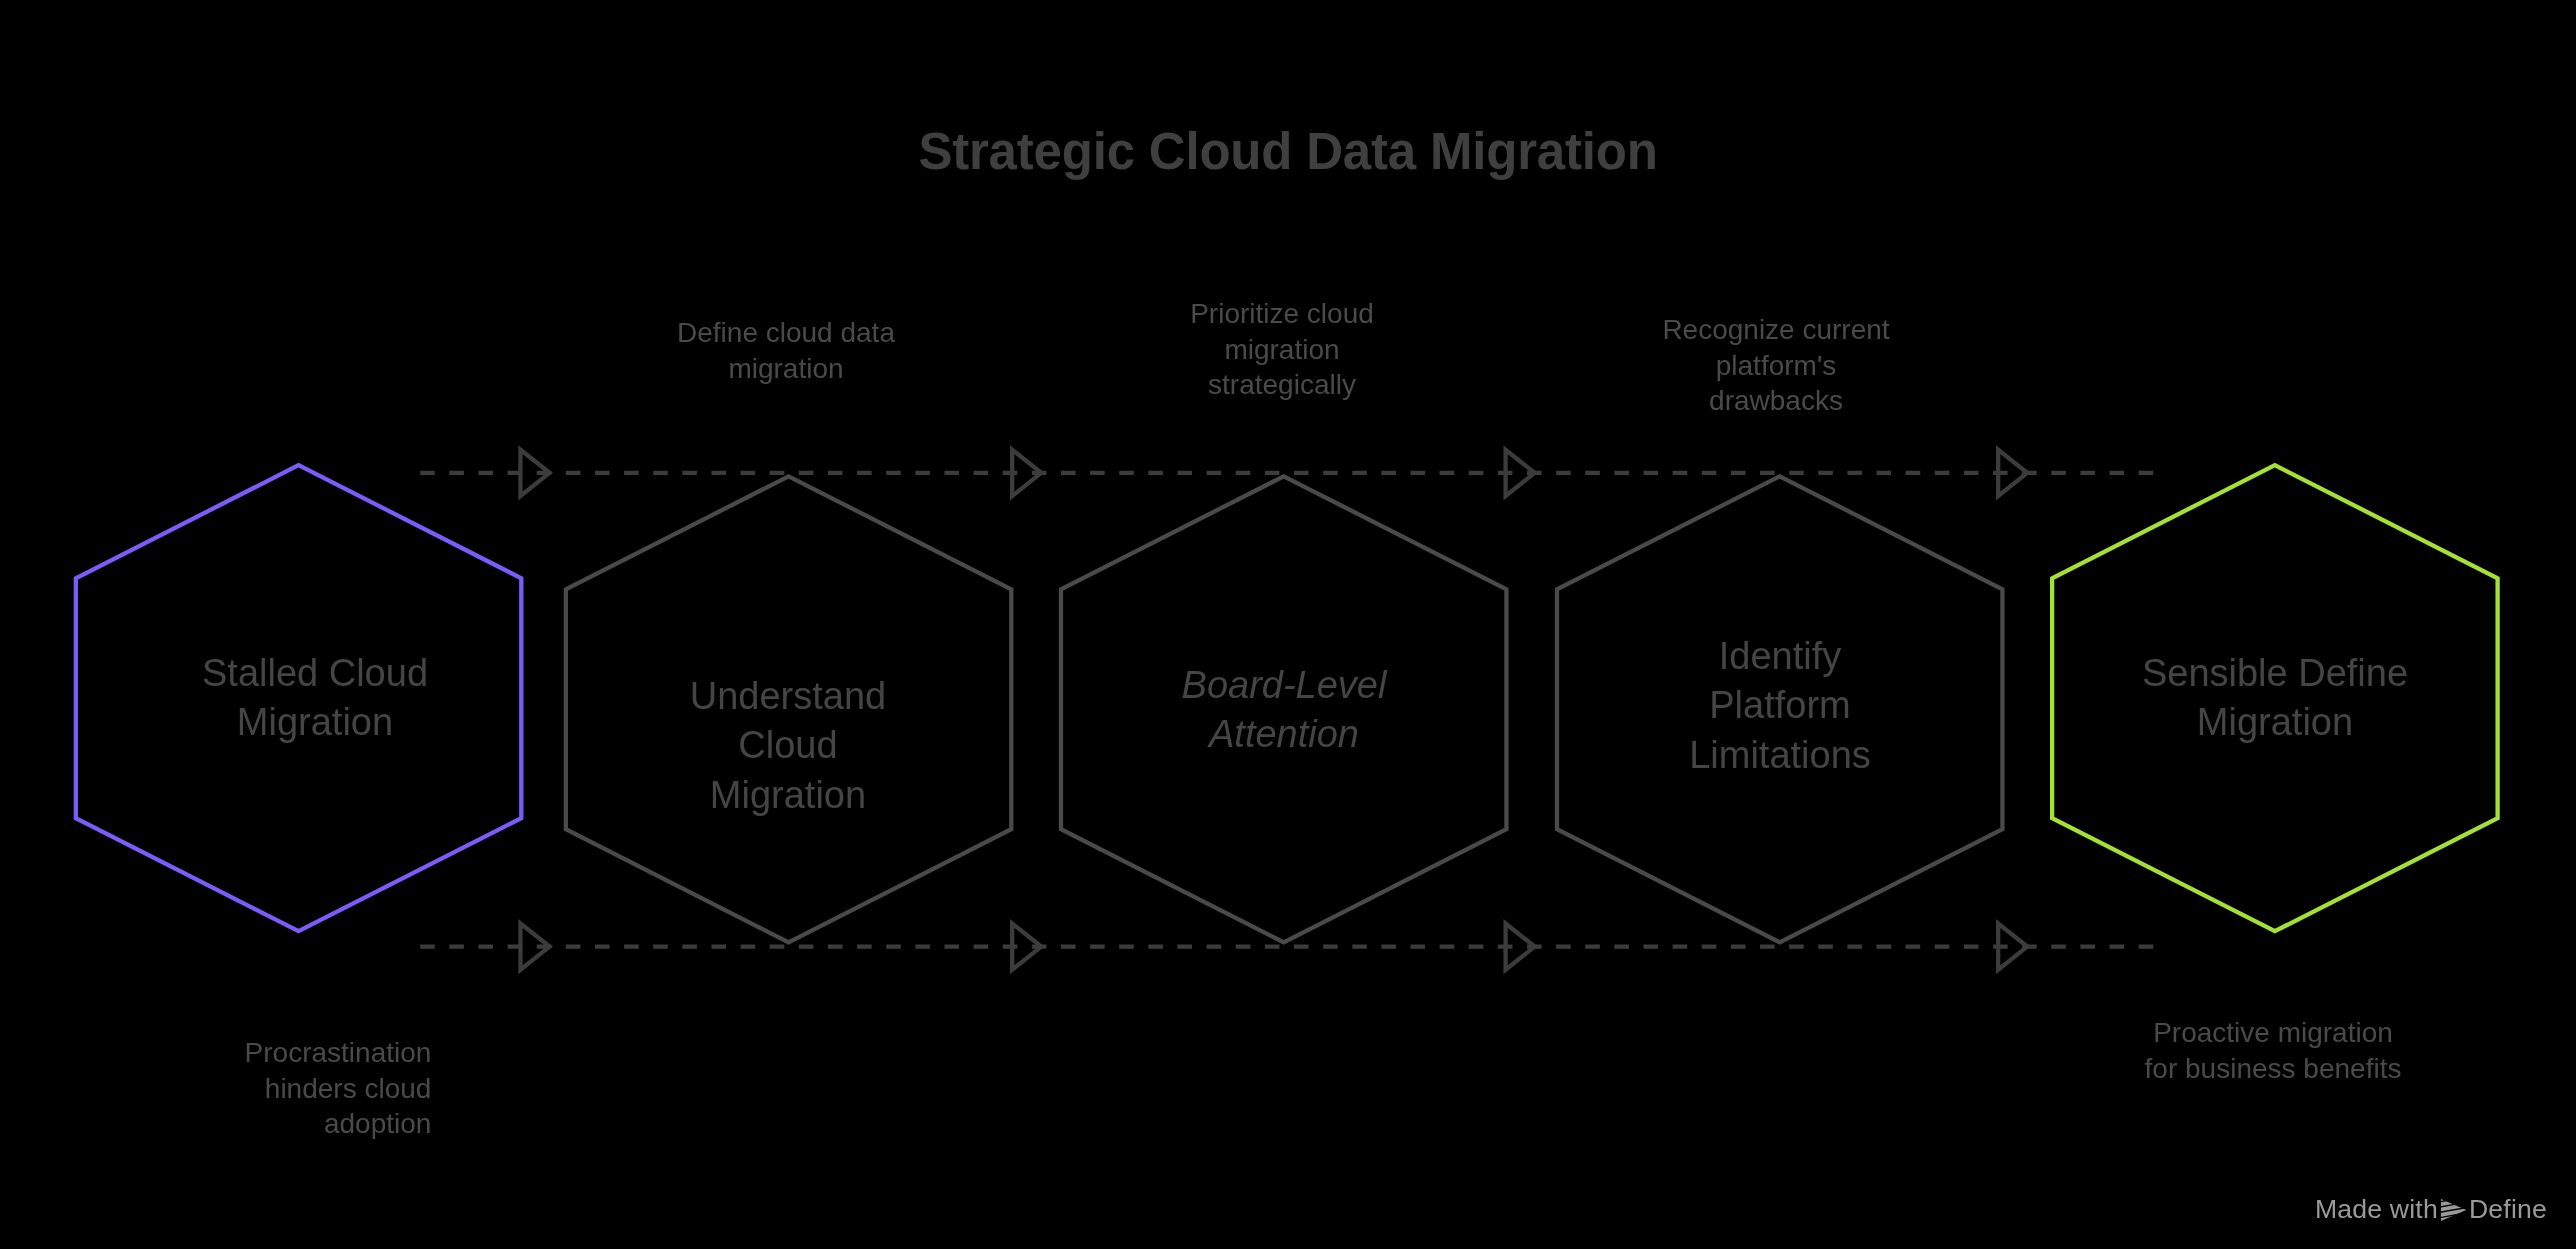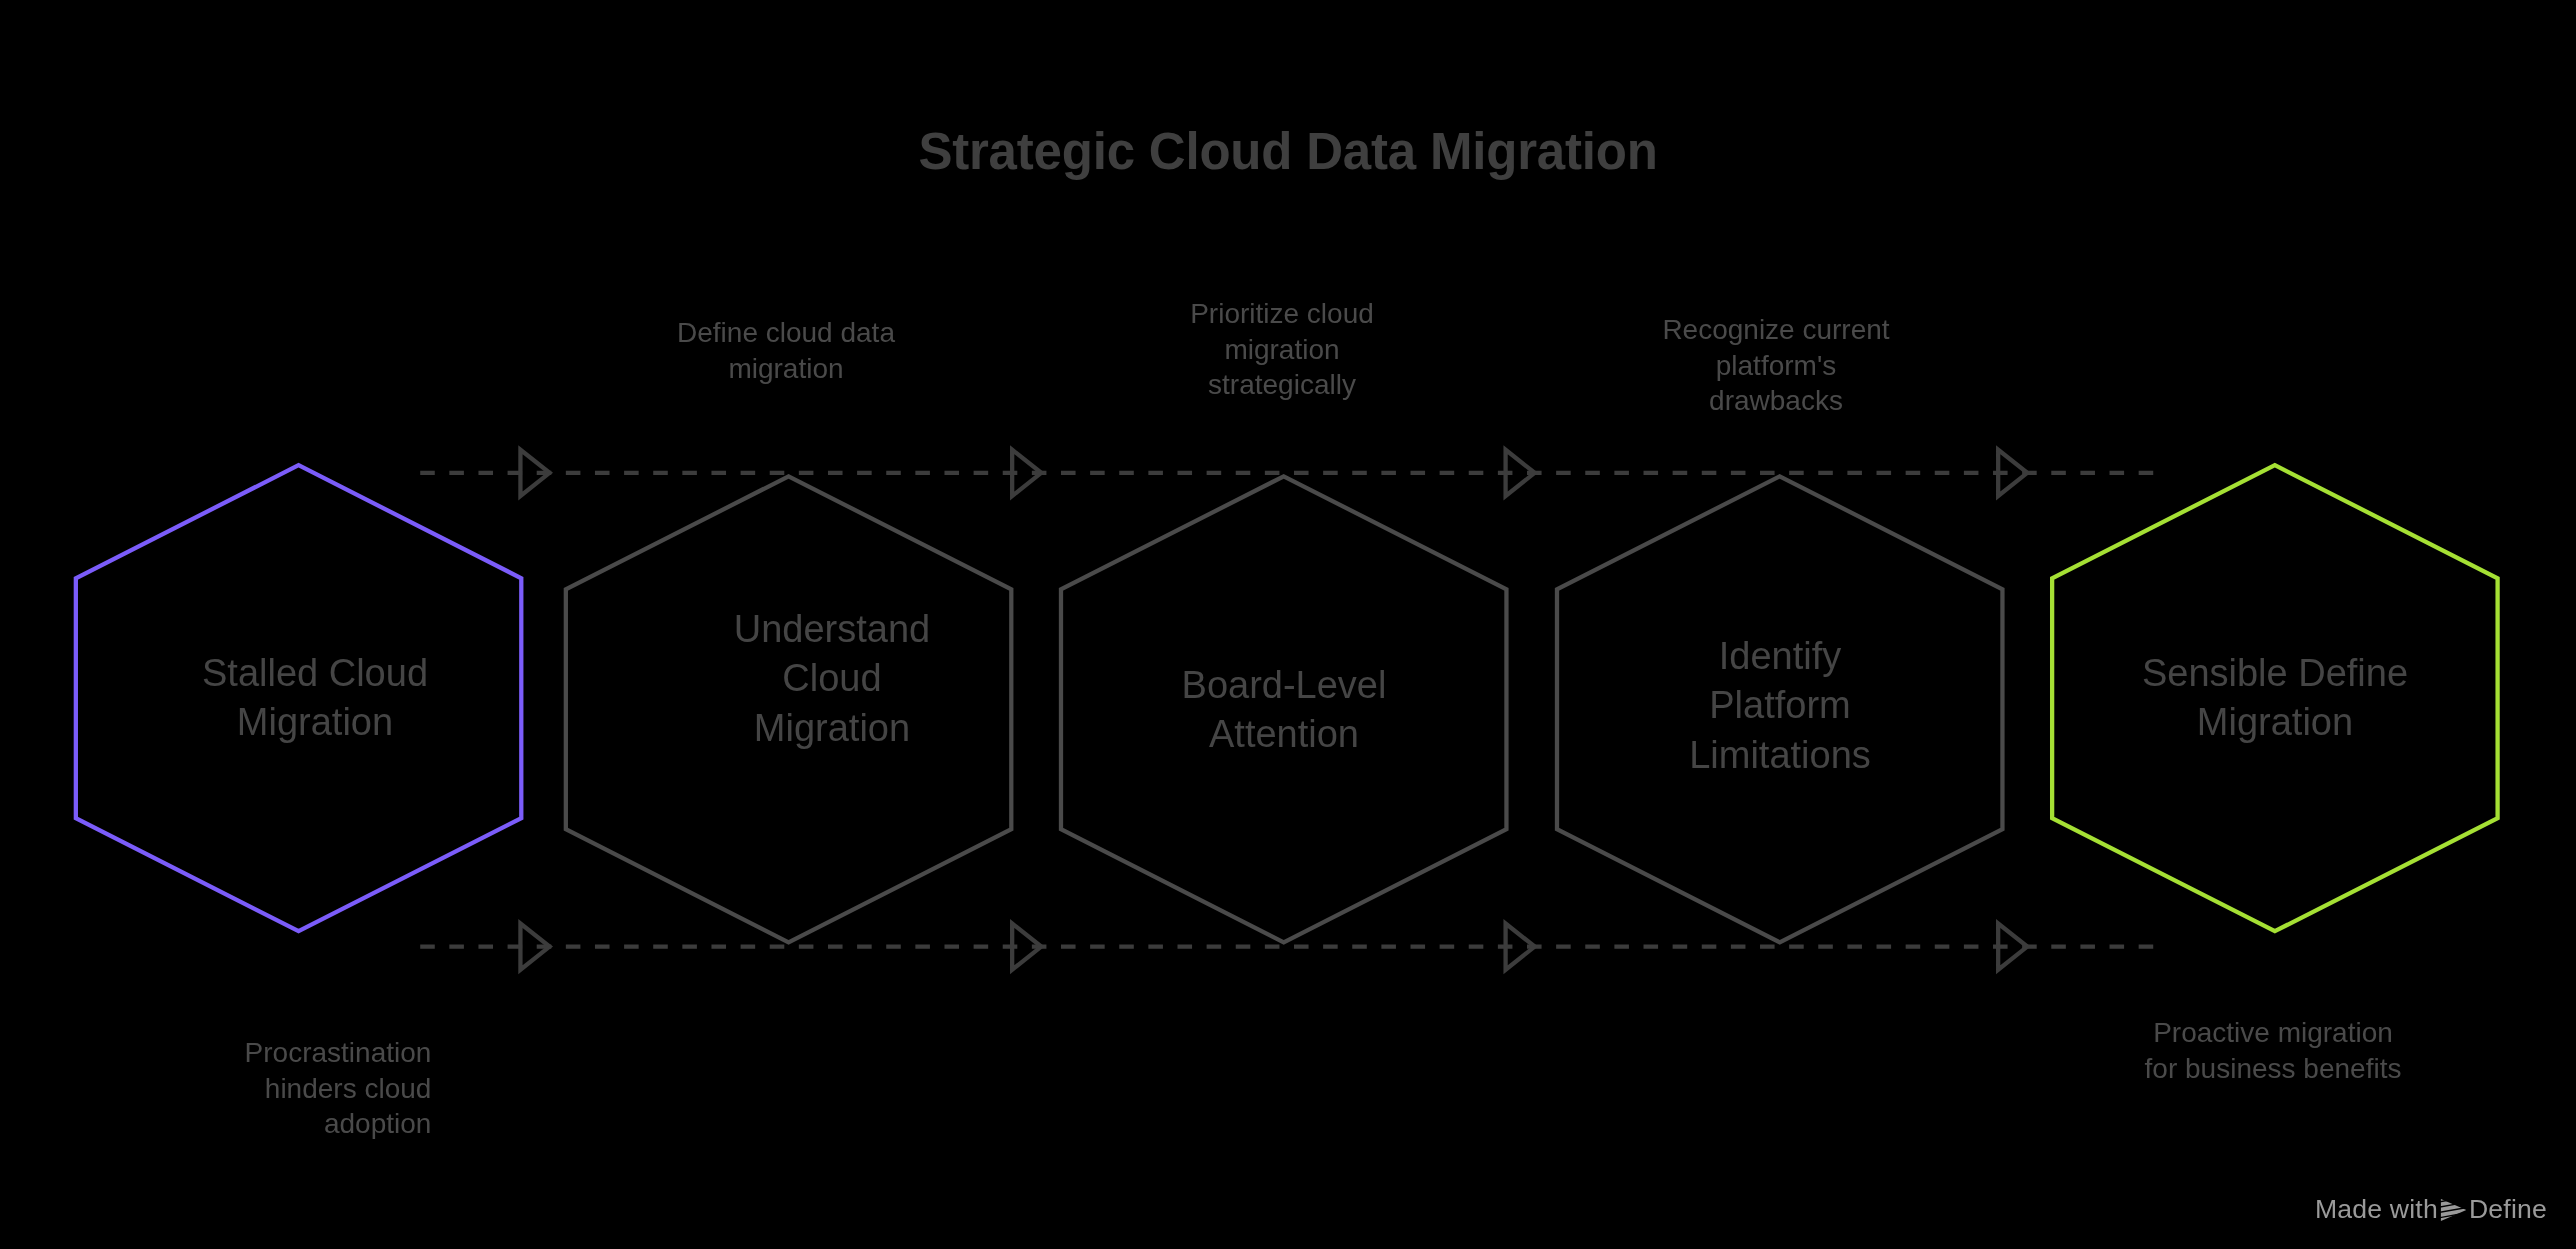--- a/index.html
+++ b/index.html
@@ -116,26 +116,26 @@
         <polygon points="2077,556 2337,688 2337,968 2077,1100 1817,968 1817,688" fill="none" stroke="#4a4a4a" stroke-width="5" stroke-linejoin="miter"></polygon>
         <polygon points="2655,543 2915,675 2915,955 2655,1087 2395,955 2395,675" fill="none" stroke="#a5e034" stroke-width="5" stroke-linejoin="miter"></polygon>
       </g>
   </svg>
 
   <div id="node-label-group">
       <div class="node-label" style="left: 315px; top: 698px;">
         <div>Stalled Cloud</div>
         <div>Migration</div>
       </div>
-      <div class="node-label" style="left: 788px; top: 679px; margin-left: 44px;">
+      <div class="node-label" style="left: 788px; top: 746px;">
         <div>Understand</div>
         <div>Cloud</div>
         <div>Migration</div>
       </div>
-      <div class="node-label" style="left: 1284px; top: 710px;">
+      <div class="node-label" style="left: 1284px; top: 710px; font-style: italic;">
         <div>Board-Level</div>
         <div>Attention</div>
       </div>
       <div class="node-label" style="left: 1780px; top: 706px;">
         <div>Identify</div>
         <div>Platform</div>
         <div>Limitations</div>
       </div>
       <div class="node-label" style="left: 2275px; top: 698px;">
         <div>Sensible Define</div>

